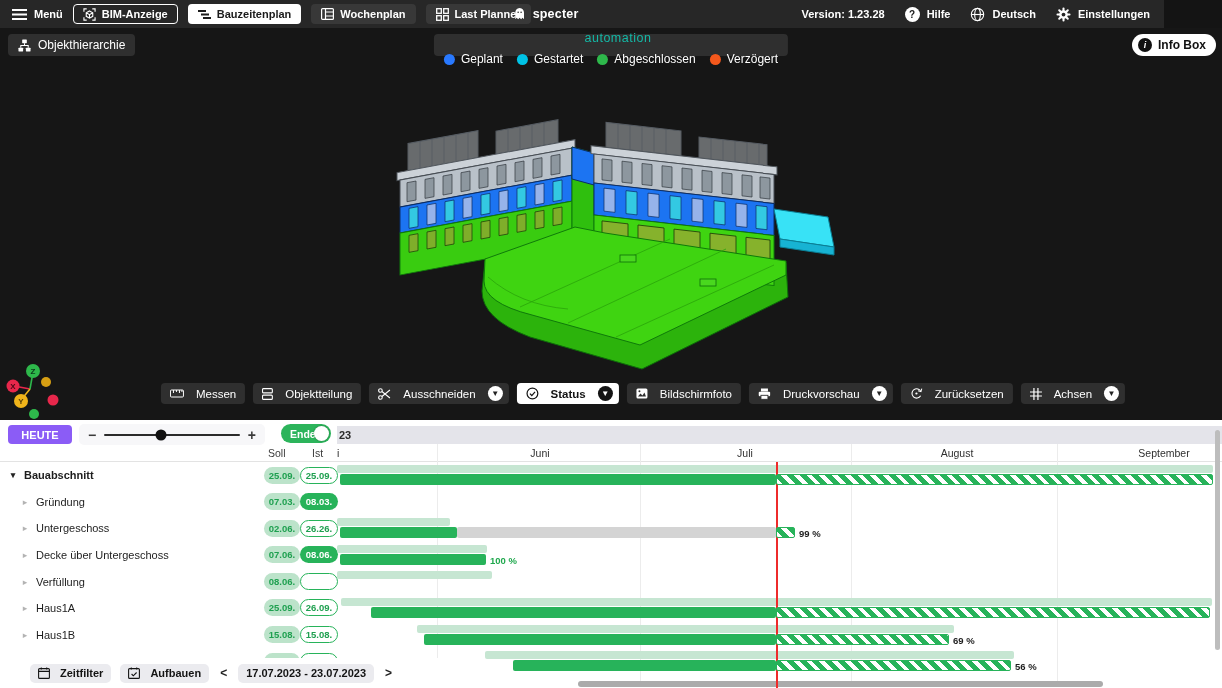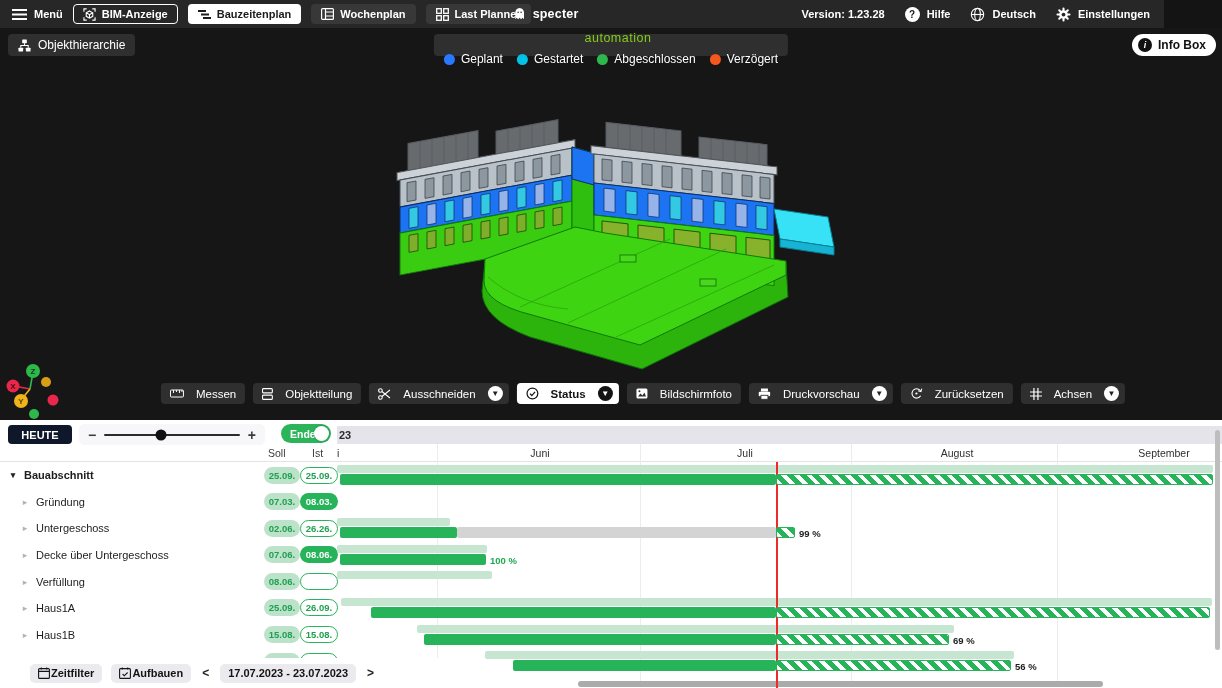--- a/index.html
+++ b/index.html
@@ -11,21 +11,21 @@
             display:flex; align-items:center; color:#fff; z-index:40; }
   .tb-left { display:flex; align-items:center; gap:10px; padding-left:12px; }
   .menu-btn { display:flex; align-items:center; gap:7px; font-size:11px; font-weight:bold; cursor:pointer; }
   .nav-btn { display:flex; align-items:center; gap:6px; height:20px; padding:0 9px; border-radius:4px;
              font-size:11px; font-weight:bold; border:1px solid transparent; background:#383838; color:#fff; cursor:pointer;
              font-family:"Liberation Sans", sans-serif; }
   .nav-btn.outlined { background:transparent; border-color:#fff; }
   .nav-btn.selected { background:#fff; color:#1b1b1b; }
   .brand { position:absolute; left:50%; transform:translateX(-50%); display:flex; align-items:center; gap:6px; }
   .brand b { font-size:12.5px; letter-spacing:.2px; }
-  .brand span { font-size:12.5px; color:#84cc16; font-weight:300; letter-spacing:.5px;margin-top:48px; }
+  .brand span { font-size:12.5px; color:#14b8a6; font-weight:300; letter-spacing:.5px;margin-top:48px; }
   .tb-right { margin-left:auto; display:flex; align-items:center; gap:20px; padding-right:14px; }
   .tb-item { display:flex; align-items:center; gap:7px; font-size:11px; font-weight:bold; cursor:pointer; }
   .circ { width:15px; height:15px; border-radius:50%; background:#fff; color:#1b1b1b; font-size:10px; font-weight:bold;
           display:flex; align-items:center; justify-content:center; }
 
   
   .viewer { position:absolute; left:0; top:28px; width:1222px; height:392px; background:#161616; overflow:hidden; }
   .pill-dark { position:absolute; background:#2f2f2f; color:#fff; border-radius:4px; height:22px;
                display:flex; align-items:center; gap:7px; padding:0 10px; font-size:12px; cursor:pointer; }
   .obj-hier { left:8px; top:6px; }
@@ -44,21 +44,21 @@
   .tool { background:#2f2f2f; color:#fff; border-radius:4px; height:21px; display:flex; align-items:center; gap:12px;
           padding:0 9px; font-size:11.5px; cursor:pointer; white-space:nowrap; }
   .tool.active { background:#fff; color:#141414; font-weight:bold; }
   .dd { width:15px; height:15px; border-radius:50%; display:flex; align-items:center; justify-content:center;
         font-size:8px; margin-right:-3px; cursor:pointer; }
   .dd.light { background:#fff; color:#222; }
   .dd.dark  { background:#141414; color:#fff; }
 
   
   .gantt { position:absolute; left:0; top:420px; width:1222px; height:268px; background:#fff; overflow:hidden; }
-  .heute { position:absolute; left:8px; top:5px; width:64px; height:19px; background:#0f172a; color:#fff;
+  .heute { position:absolute; left:8px; top:5px; width:64px; height:19px; background:#8b5cf6; color:#fff;
            border-radius:4px; font-size:11px; font-weight:bold; display:flex; align-items:center; justify-content:center;
            border:none; cursor:pointer; font-family:"Liberation Sans", sans-serif; }
   .sliderbox { position:absolute; left:79px; top:4px; width:186px; height:21px; background:#f7f7f9; border-radius:5px;
                display:flex; align-items:center; padding:0 9px; gap:8px; }
   .sl-sign { font-size:14px; color:#3a3a3a; line-height:1; cursor:pointer; font-weight:bold; }
   .sl-track { position:relative; flex:1; height:2px; background:#2b2b2b; border-radius:1px; cursor:pointer; }
   .sl-knob { position:absolute; left:42%; top:50%; transform:translate(-50%,-50%); width:11px; height:11px;
              border-radius:50%; background:#111; cursor:grab; }
   .ende { position:absolute; left:281px; top:4px; width:50px; height:19px; background:#2cb45b; border-radius:11px;
           color:#fff; font-size:10.5px; font-weight:bold; display:flex; align-items:center; padding-left:9px; cursor:pointer; }
@@ -88,21 +88,21 @@
   .bar { position:absolute; border-radius:2px; }
   .bar.plan { top:3px; height:8px; background:#c6e6d2; }
   .bar.actual { top:12px; height:11px; background:#27b35a; z-index:6; }
   .bar.remaining { top:12px; height:11px; background:#d4d4d4; z-index:4; }
   .bar.hatched { top:12px; height:11px; z-index:6; border:1px solid #27b35a;
                  background:repeating-linear-gradient(45deg,#ffffff 0 4px,#27b35a 4px 9px); }
   .percent { position:absolute; top:13px; font-size:9.5px; font-weight:bold; color:#1d1d1d; z-index:7; white-space:nowrap; }
 
   .bottombar { position:absolute; left:0; top:238px; width:465px; height:30px; background:#fff; z-index:10;
                display:flex; align-items:center; gap:9px; padding-left:30px; }
-  .bb-btn { height:19px; background:#ebebef; border-radius:5px; display:flex; align-items:center; gap:1px;
+  .bb-btn { height:19px; background:#ebebef; border-radius:5px; display:flex; align-items:center; gap:10px;
             padding:0 8px; font-size:11px; font-weight:bold; color:#141414; cursor:pointer; border:none;
             font-family:"Liberation Sans", sans-serif; }
   .bb-chev { font-size:12px; color:#222; cursor:pointer; font-weight:bold; padding:0 2px; }
   .hscroll { position:absolute; left:578px; top:261px; width:525px; height:6px; border-radius:3px; background:#ababab; cursor:pointer; }
   .vscroll { position:absolute; left:1215px; top:10px; width:5px; height:220px; border-radius:3px; background:#bdbdbd; cursor:pointer; }
   svg { display:block; }
 </style>
 </head>
 <body>
 

